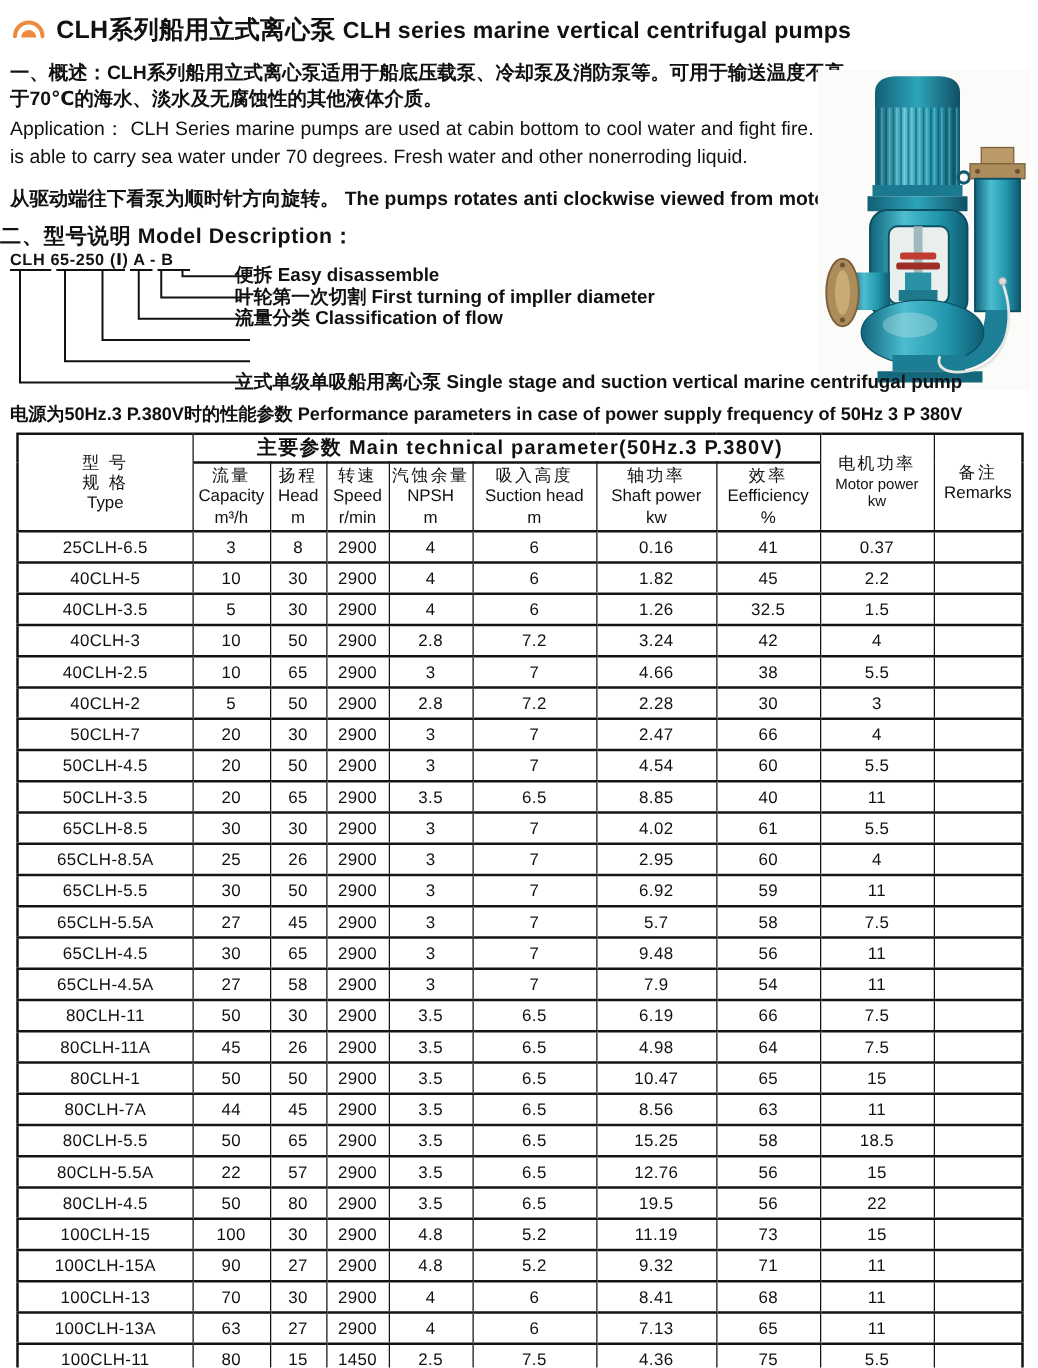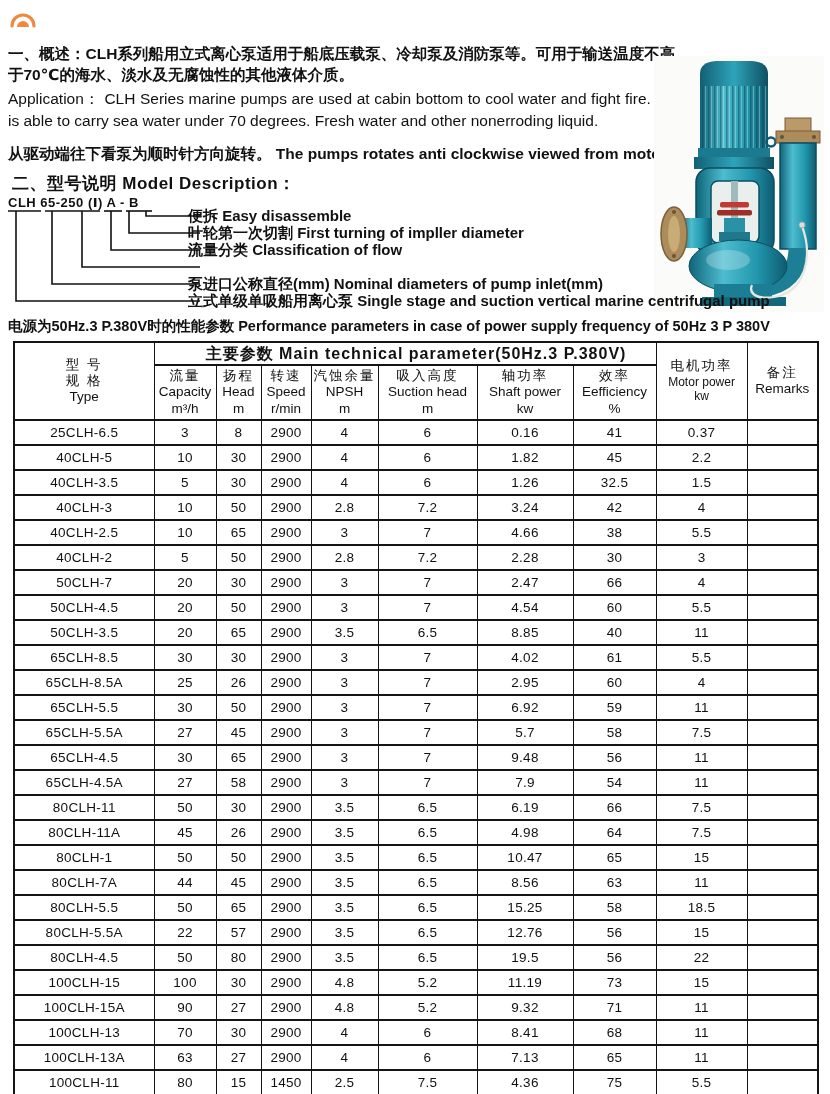--- a/index.html
+++ b/index.html
@@ -9,21 +9,21 @@
     font-family:"Liberation Sans","DejaVu Sans",sans-serif; color:#111;
   }
   .header { display:flex; align-items:center; gap:7px; padding:10px 0 0 8px; }
   .logo-icon { width:30px; height:22px; flex:0 0 auto; }
   .title { font-size:20px; font-weight:700; letter-spacing:0.2px; white-space:nowrap; }
   .title .en { font-size:18.5px; }
 
   .para-zh { margin:11px 8px 0; width:676px; font-size:15.5px; font-weight:600; line-height:1.36; }
   .para-en { margin:3px 8px 0; width:656px; font-size:15.5px; font-weight:500; line-height:1.38; text-align:justify; }
   .rotation-line { margin:13px 8px 0; width:690px; font-size:15.5px; font-weight:600; }
-  .model-heading { margin:7px 12px 0; font-size:17px; font-weight:700; letter-spacing:0.5px; }
+  .model-heading { margin:7px 0 0; font-size:17px; font-weight:700; letter-spacing:0.5px; }
 
   .model-diagram { position:relative; margin-left:8px; width:812px; height:118px;text-align:right; }
   .model-code { position:absolute; left:0; top:0; font-size:13px; font-weight:700; letter-spacing:0.5px; white-space:nowrap; }
   .diagram-lines { position:absolute; left:0; top:0; }
   .diagram-label { position:absolute; left:180px; height:20px; line-height:20px; font-size:15px; font-weight:600; white-space:nowrap; }
 
   .performance-note { margin:4px 8px 0; width:814px; font-size:14.5px; font-weight:600; white-space:nowrap; }
 
   table { border-collapse:collapse; table-layout:fixed; width:804px; margin:5px 0 0 13px; }
   th, td { border:1px solid #141414; border-top-width:2px; border-bottom-width:2px; text-align:center; vertical-align:middle; padding:0 2px; overflow:hidden; }
@@ -40,20 +40,24 @@
   .pump-photo { position:absolute; top:56px; right:6px; width:170px; height:256px; }
 </style>
 </head>
 <body>
 
 <div class="header">
   <svg class="logo-icon" viewBox="0 0 30 22">
     <path d="M4 16 A11 11 0 0 1 26 16" fill="none" stroke="#ee8a3d" stroke-width="3.2" stroke-linecap="round"></path>
     <path d="M9 17 A6 6 0 0 1 21 17 Z" fill="#ee8a3d"></path>
   </svg>
+  <div class="title">
+    <span class="zh">CLH系列船用立式离心泵</span>
+    <span class="en">CLH series marine vertical centrifugal pumps</span>
+  </div>
 </div>
 
 <svg class="pump-photo" viewBox="0 0 170 256">
   <defs>
     <linearGradient id="gBody" x1="0" y1="0" x2="1" y2="0">
       <stop offset="0" stop-color="#0f6479"></stop>
         <stop offset="0.35" stop-color="#4dbdcf"></stop>
       <stop offset="0.7" stop-color="#2196ac"></stop>
         <stop offset="1" stop-color="#0e5b70"></stop>
     </linearGradient>
@@ -124,21 +128,20 @@
       <path d="M121 16 V38 H192"></path>
       <path d="M103 16 V55 H192"></path>
       <path d="M74 16 V72 H192"></path>
       <path d="M44 16 V89 H192"></path>
       <path d="M8 16 V106 H192"></path>
     </g>
   </svg>
   <div class="diagram-label" style="top:11px">便拆 Easy disassemble</div>
   <div class="diagram-label" style="top:28px">叶轮第一次切割 First turning of impller diameter</div>
   <div class="diagram-label" style="top:45px">流量分类 Classification of flow</div>
-  <div class="diagram-label" style="top:79px">泵进口公称直径(mm) Nominal diameters of pump inlet(mm)</div>
   <div class="diagram-label" style="top:96px">立式单级单吸船用离心泵 Single stage and suction vertical marine centrifugal pump</div>
 </div>
 
 <div class="performance-note">电源为50Hz.3 P.380V时的性能参数 Performance parameters in case of power supply frequency of 50Hz 3 P 380V</div>
 
 <table>
   <colgroup>
     <col style="width:140px">
       <col style="width:62px">
       <col style="width:45px">

